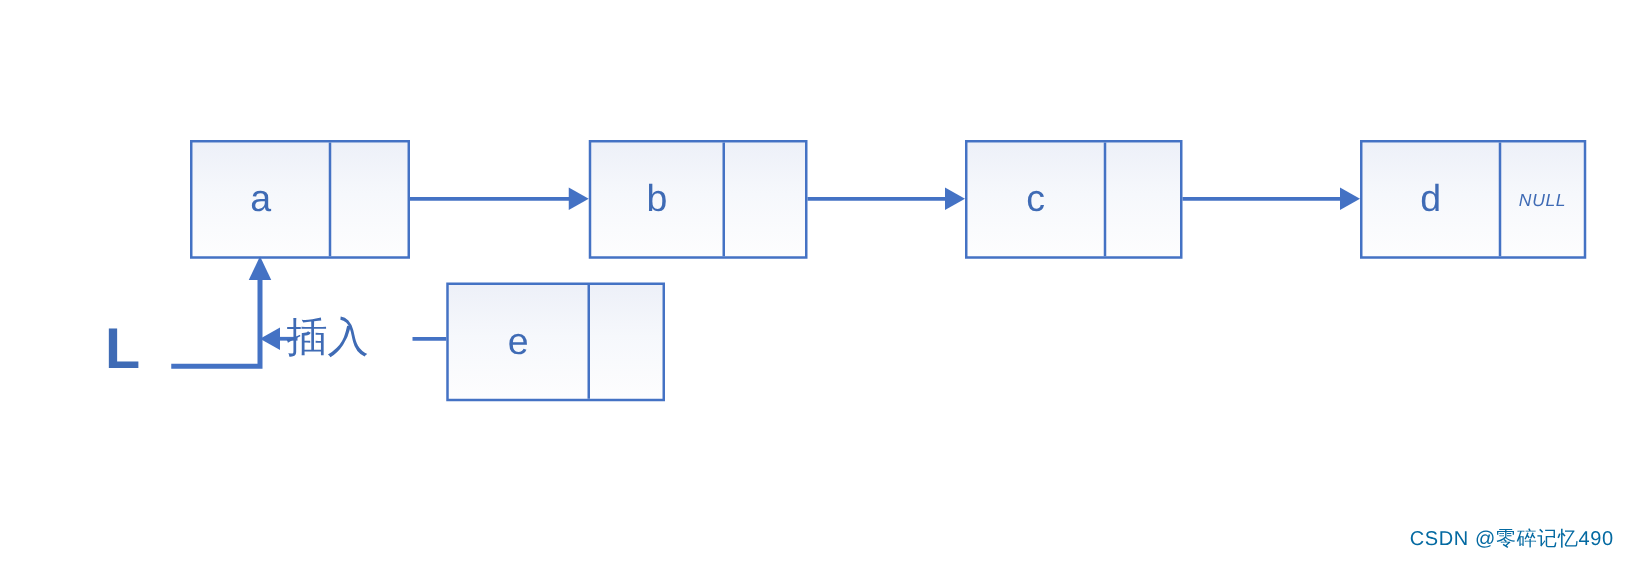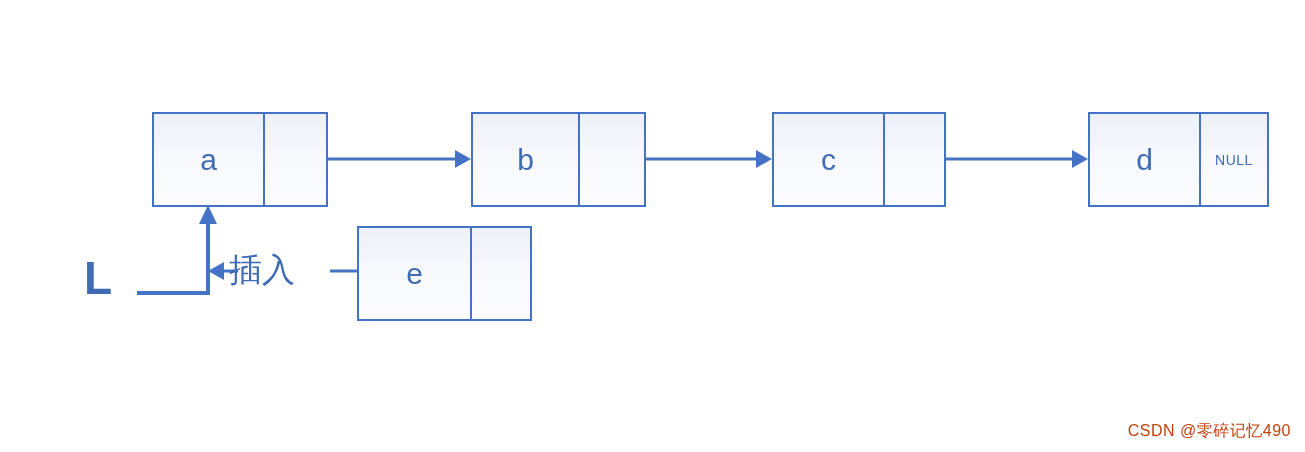--- a/index.html
+++ b/index.html
@@ -42,20 +42,21 @@
   }
   .node .data-cell {
     border-right: 2px solid #4472C4;
     font-size: 30px;
     line-height: 1;
     font-weight: 400;
   }
   .node .ptr-cell {
     font-size: 14px;
     letter-spacing: 0.5px;
+    font-style: italic;
   }
 
   
   #node-a { left: 152px; top: 112px; width: 176px; height: 95px; }
   #node-a .data-cell { width: 111px; }
   #node-a .ptr-cell  { width: 61px;  }
 
   #node-b { left: 471px; top: 112px; width: 175px; height: 95px; }
   #node-b .data-cell { width: 107px; }
   #node-b .ptr-cell  { width: 64px;  }
@@ -90,21 +91,21 @@
     top: 249px;
     font-size: 33px;
     line-height: 1.3;
   }
 
   #watermark {
     position: absolute;
     right: 14px;
     bottom: 10px;
     font-size: 16px;
-    color: #c2410c;
+    color: #0369a1;
     white-space: nowrap;
     letter-spacing: 0.5px;
   }
 </style>
 </head>
 <body>
 
 <svg id="diagram-canvas" viewBox="0 0 1305 452" xmlns="http://www.w3.org/2000/svg">
 
   <g>

